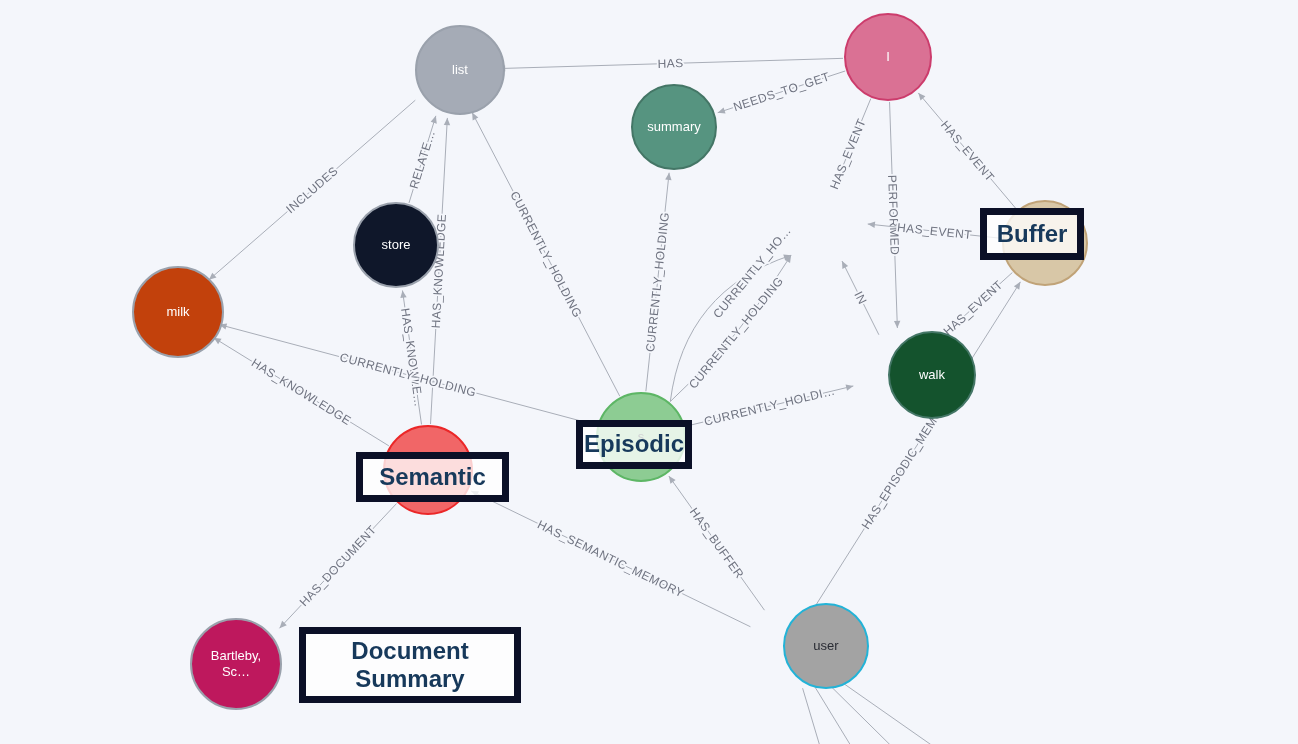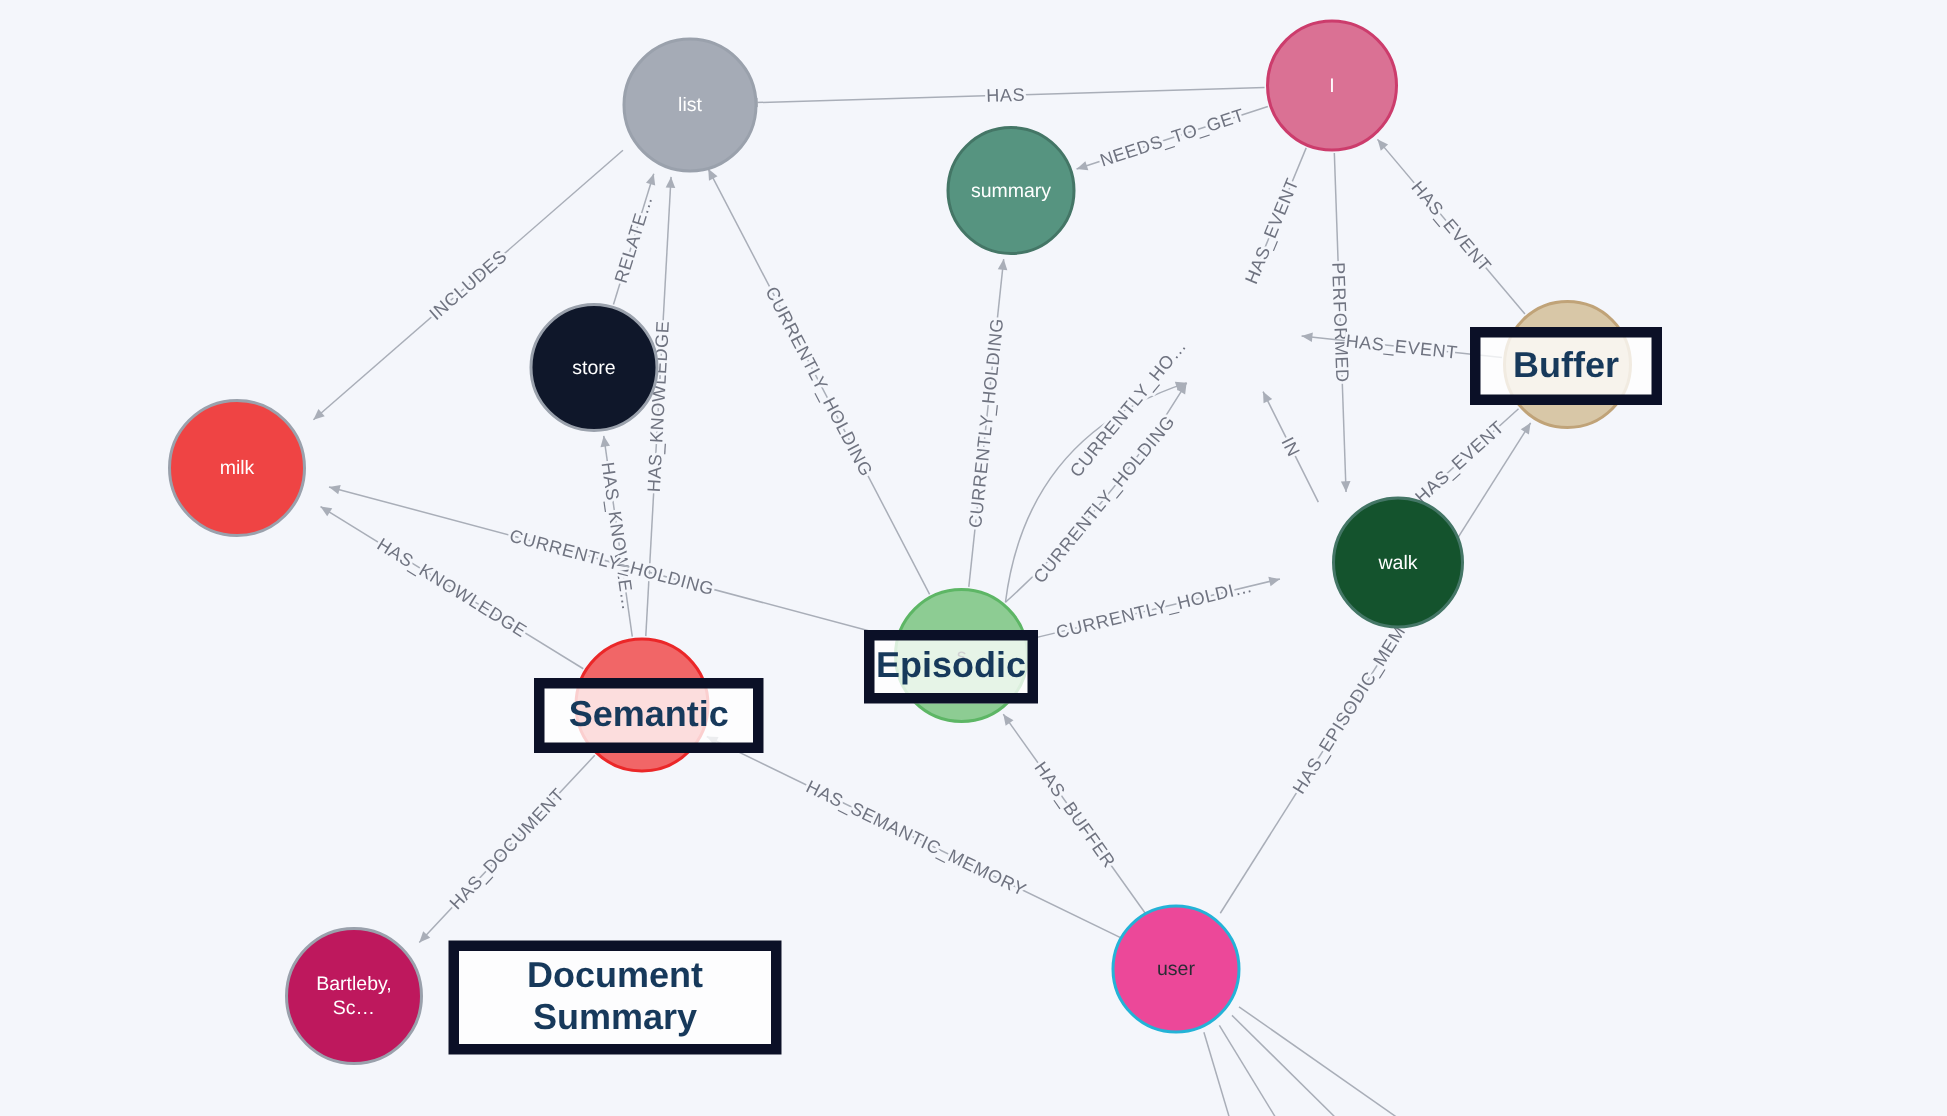--- a/index.html
+++ b/index.html
@@ -90,28 +90,28 @@
       <line x1="812.9" y1="683.6" x2="884" y2="800" stroke="#A9AEB8" stroke-width="1"></line>
       <line x1="821.3" y1="676.9" x2="946" y2="800" stroke="#A9AEB8" stroke-width="1"></line>
       <line x1="826.0" y1="671.2" x2="1010" y2="800" stroke="#A9AEB8" stroke-width="1"></line>
     </svg>
   <div class="node-layer">
       <div class="node" style="left: 415px; top: 25px; height: 90px; width: 90px; background: rgb(165, 171, 182); border: 2px solid rgb(154, 161, 172); color: rgb(255, 255, 255);">list</div>
       <div class="node" style="left: 844px; top: 13px; height: 88px; width: 88px; background: rgb(218, 113, 148); border: 2px solid rgb(204, 60, 108); color: rgb(255, 255, 255);">I</div>
       <div class="node" style="left: 631px; top: 84px; height: 86px; width: 86px; background: rgb(86, 148, 128); border: 2px solid rgb(68, 118, 102); color: rgb(255, 255, 255);">summary</div>
       <div class="node" style="left: 1002px; top: 200px; height: 86px; width: 86px; background: rgb(216, 199, 167); border: 2px solid rgb(192, 163, 120); color: rgb(91, 74, 47);"></div>
       <div class="node" style="left: 353px; top: 202px; height: 86px; width: 86px; background: #0f172a; border: 2px solid rgb(154, 161, 172); color: rgb(255, 255, 255);">store</div>
-      <div class="node" style="left: 112px; top: 266px; height: 92px; width: 92px; background: #ef4444; border: 2px solid rgb(154, 161, 172); color: rgb(255, 255, 255); text-align: center;">milk</div>
+      <div class="node" style="left: 132px; top: 266px; height: 92px; width: 92px; background: #c2410c; border: 2px solid rgb(154, 161, 172); color: rgb(255, 255, 255); text-align: center;">milk</div>
       <div class="node" style="left: 888px; top: 331px; height: 88px; width: 88px; background: #14532d; border: 2px solid rgb(68, 118, 102); color: rgb(255, 255, 255);">walk</div>
       <div class="node" style="left: 596px; top: 392px; height: 90px; width: 90px; background: rgb(141, 204, 147); border: 2px solid rgb(93, 182, 101); color: rgb(42, 44, 52);">s</div>
       <div class="node" style="left: 383px; top: 425px; height: 90px; width: 90px; background: rgb(241, 102, 103); border: 2px solid rgb(235, 39, 40); color: rgb(255, 255, 255);"></div>
-      <div class="node" style="left: 741px; top: 603px; height: 86px; width: 86px; background: #ec4899; border: 2px solid rgb(35, 179, 215); color: rgb(42, 44, 52);">user</div>
+      <div class="node" style="left: 783px; top: 603px; height: 86px; width: 86px; background: #a3a3a3; border: 2px solid rgb(35, 179, 215); color: rgb(42, 44, 52);">user</div>
       <div class="node" style="left: 190px; top: 618px; height: 92px; width: 92px; background: #be185d; border: 2px solid rgb(154, 161, 172); color: rgb(255, 255, 255);">Bartleby,
 Sc…</div>
     </div>
   <div class="annotation-layer">
-      <div class="annotation" style="left: 980px; top: 218px; width: 128px; height: 52px; border-color: rgb(11, 16, 39); color: rgb(23, 57, 91);">Buffer</div>
+      <div class="annotation" style="left: 980px; top: 208px; width: 104px; height: 52px; border-color: rgb(11, 16, 39); color: rgb(23, 57, 91);">Buffer</div>
       <div class="annotation" style="left: 576px; top: 420px; width: 116px; height: 49px; border-color: rgb(11, 16, 39); color: rgb(23, 57, 91);">Episodic</div>
       <div class="annotation" style="left: 356px; top: 452px; width: 153px; height: 50px; border-color: rgb(11, 16, 39); color: rgb(23, 57, 91); text-align: center;">Semantic</div>
       <div class="annotation" style="left: 299px; top: 627px; width: 222px; height: 76px; border-color: rgb(11, 16, 39); color: rgb(23, 57, 91);">Document
 Summary</div>
     </div>
 </div>
 
 </body></html>

